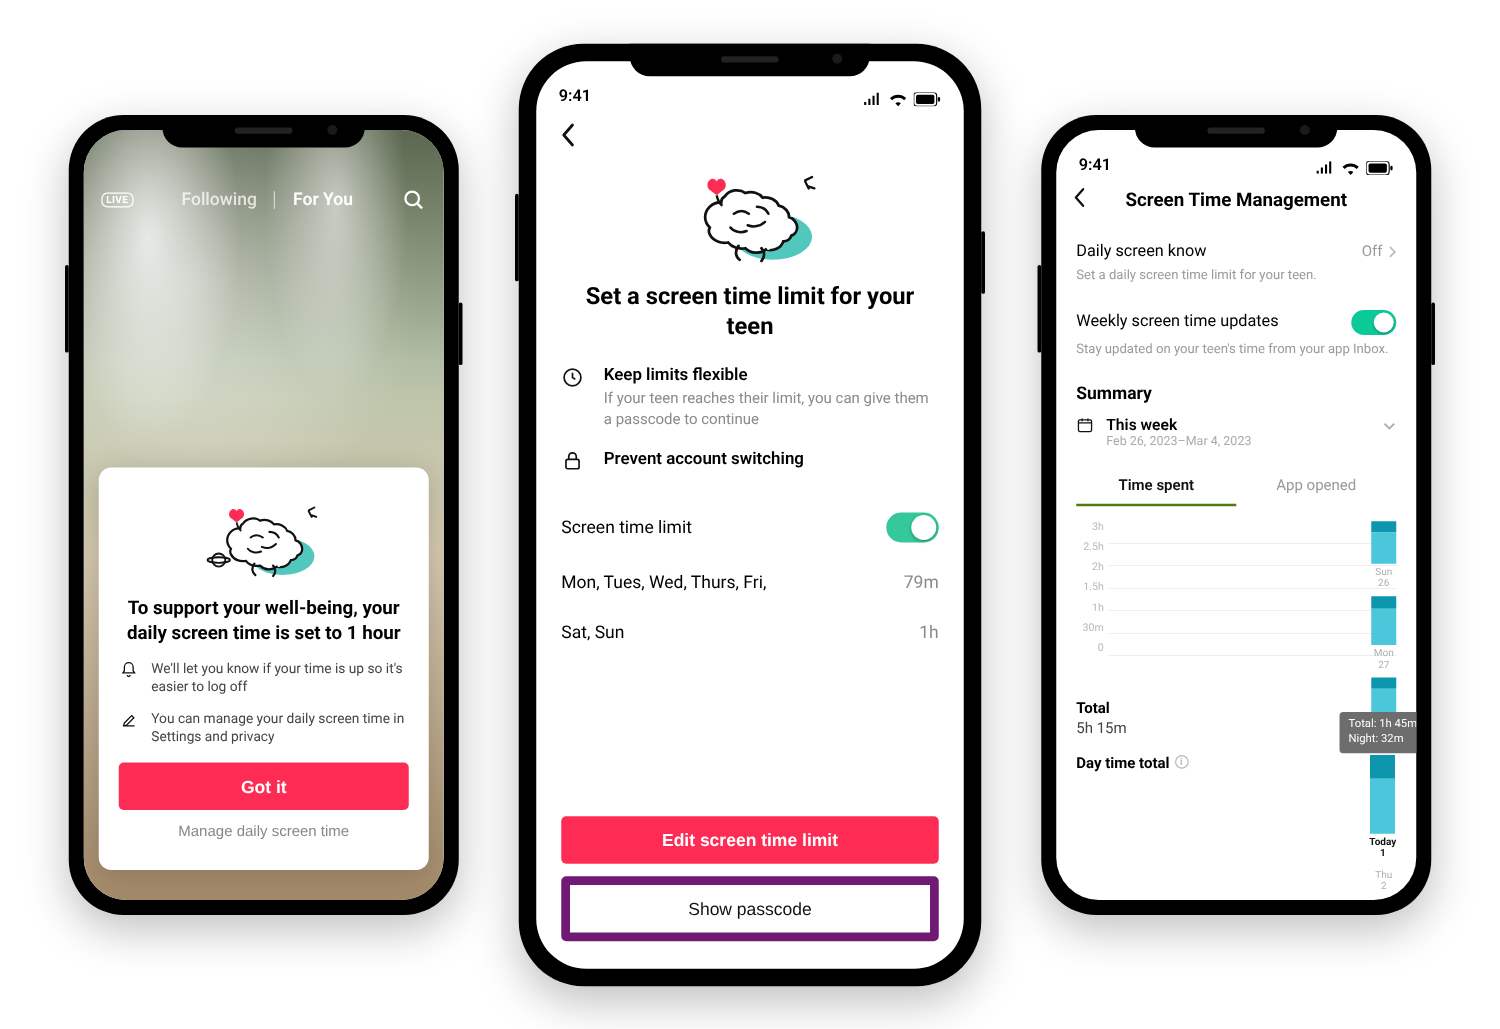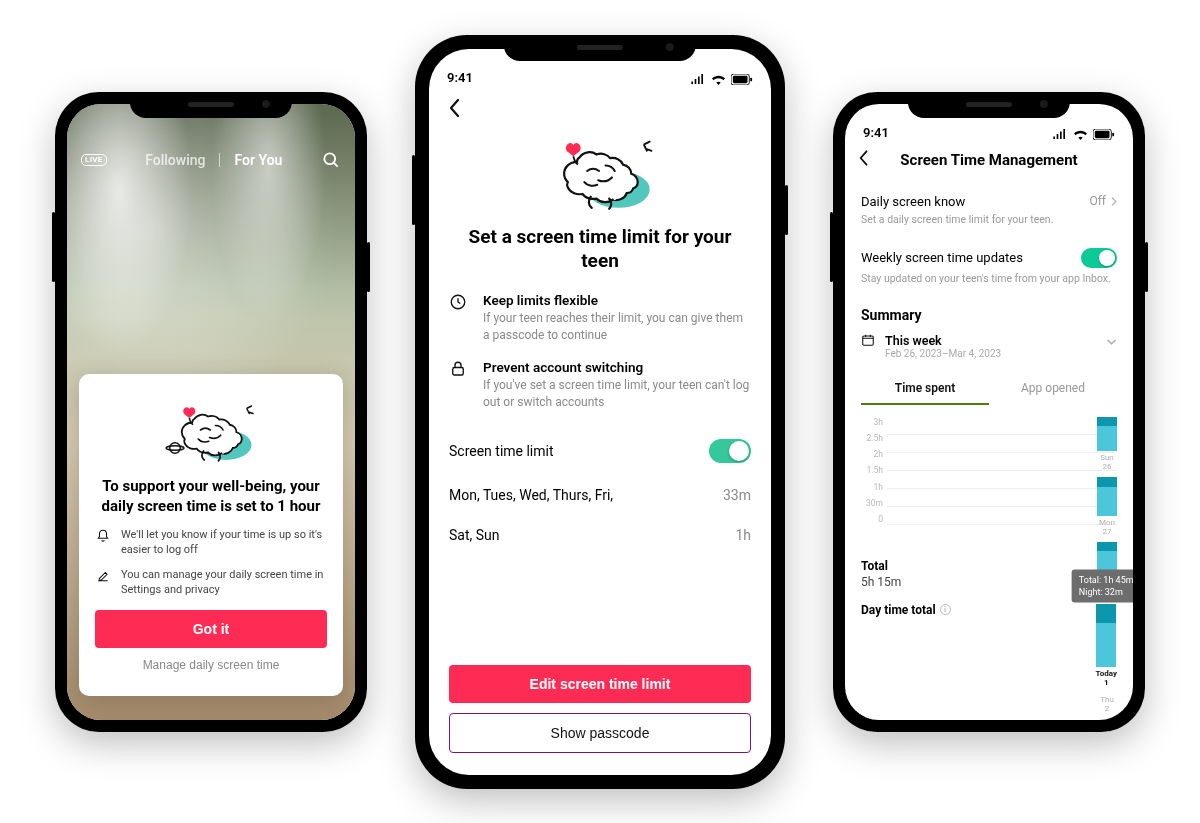--- a/index.html
+++ b/index.html
@@ -133,21 +133,21 @@
     width:42px; height:24px; border-radius:12px; background:#34c89b;
     position:relative; cursor:pointer;
   }
   .toggle::after{
     content:""; position:absolute; right:2px; top:2px;
     width:20px; height:20px; background:#fff; border-radius:50%;
     box-shadow:0 1px 3px rgba(0,0,0,.3);
   }
   .p2-actions { position:absolute; left:20px; right:20px; bottom:22px; }
   .btn-outline {
-    background:#fff; color:#111; border:1px solid #701a75; border-radius:4px;
+    background:#fff; color:#111; border:7px solid #701a75; border-radius:4px;
     font-size:14px; font-weight:500; padding:11px; width:100%; cursor:pointer;
     margin-top:10px;
   }
 
   
   .p3-head {
     height:36px; display:flex; align-items:center; justify-content:center;
     position:relative;
   }
   .p3-head .bk { position:absolute; left:14px; }
@@ -346,31 +346,30 @@
         </div>
         <div class="feature">
           <span class="ic">
             <svg width="18" height="18" viewBox="0 0 24 24" fill="none" stroke="#111" stroke-width="1.8">
                 <rect x="5" y="10" width="14" height="10" rx="2"></rect>
                 <path d="M8 10V7a4 4 0 0 1 8 0v3"></path>
               </svg>
           </span>
           <div>
             <div class="t">Prevent account switching</div>
-            <div class="d">If you've set a screen time limit, your teen can't log out or switch accounts</div>
           </div>
         </div>
 
         <div class="setting-row">
           <span>Screen time limit</span>
           <span class="toggle"></span>
         </div>
         <div class="setting-row">
           <span>Mon, Tues, Wed, Thurs, Fri,</span>
-          <span class="val">33m</span>
+          <span class="val">79m</span>
         </div>
         <div class="setting-row">
           <span>Sat, Sun</span>
           <span class="val">1h</span>
         </div>
       </div>
 
       <div class="p2-actions">
         <button class="btn-primary">Edit screen time limit</button>
         <button class="btn-outline">Show passcode</button>

